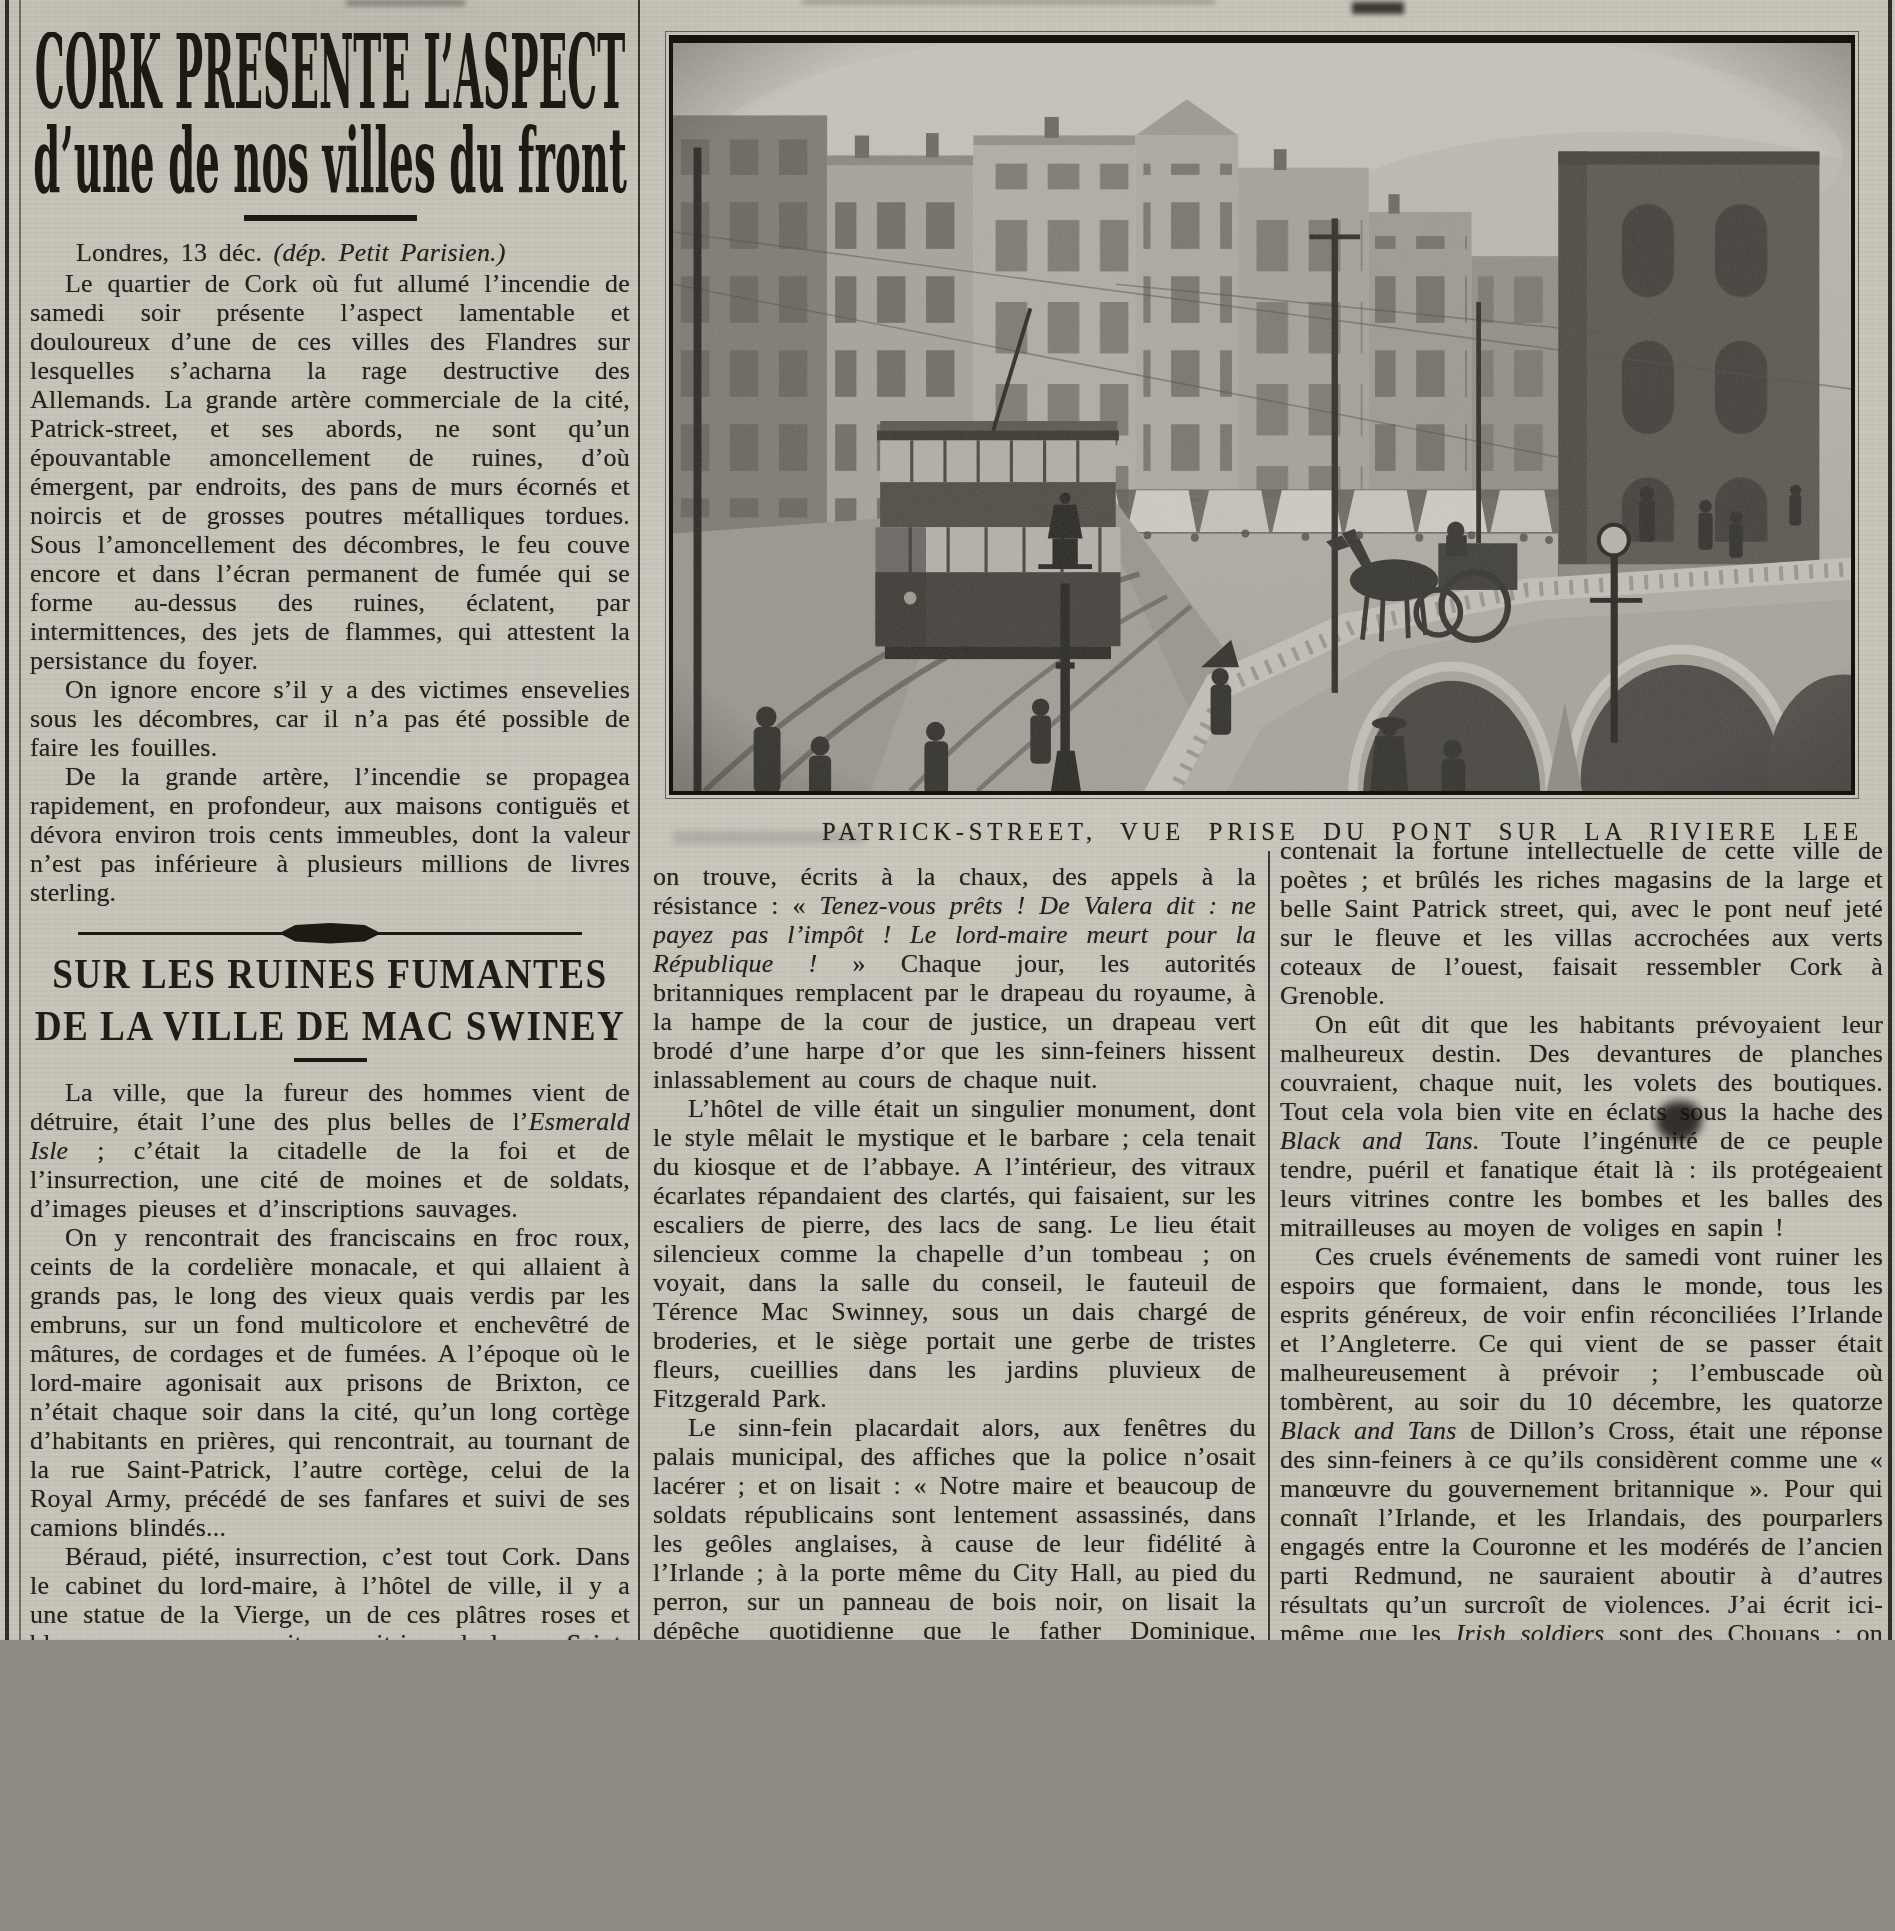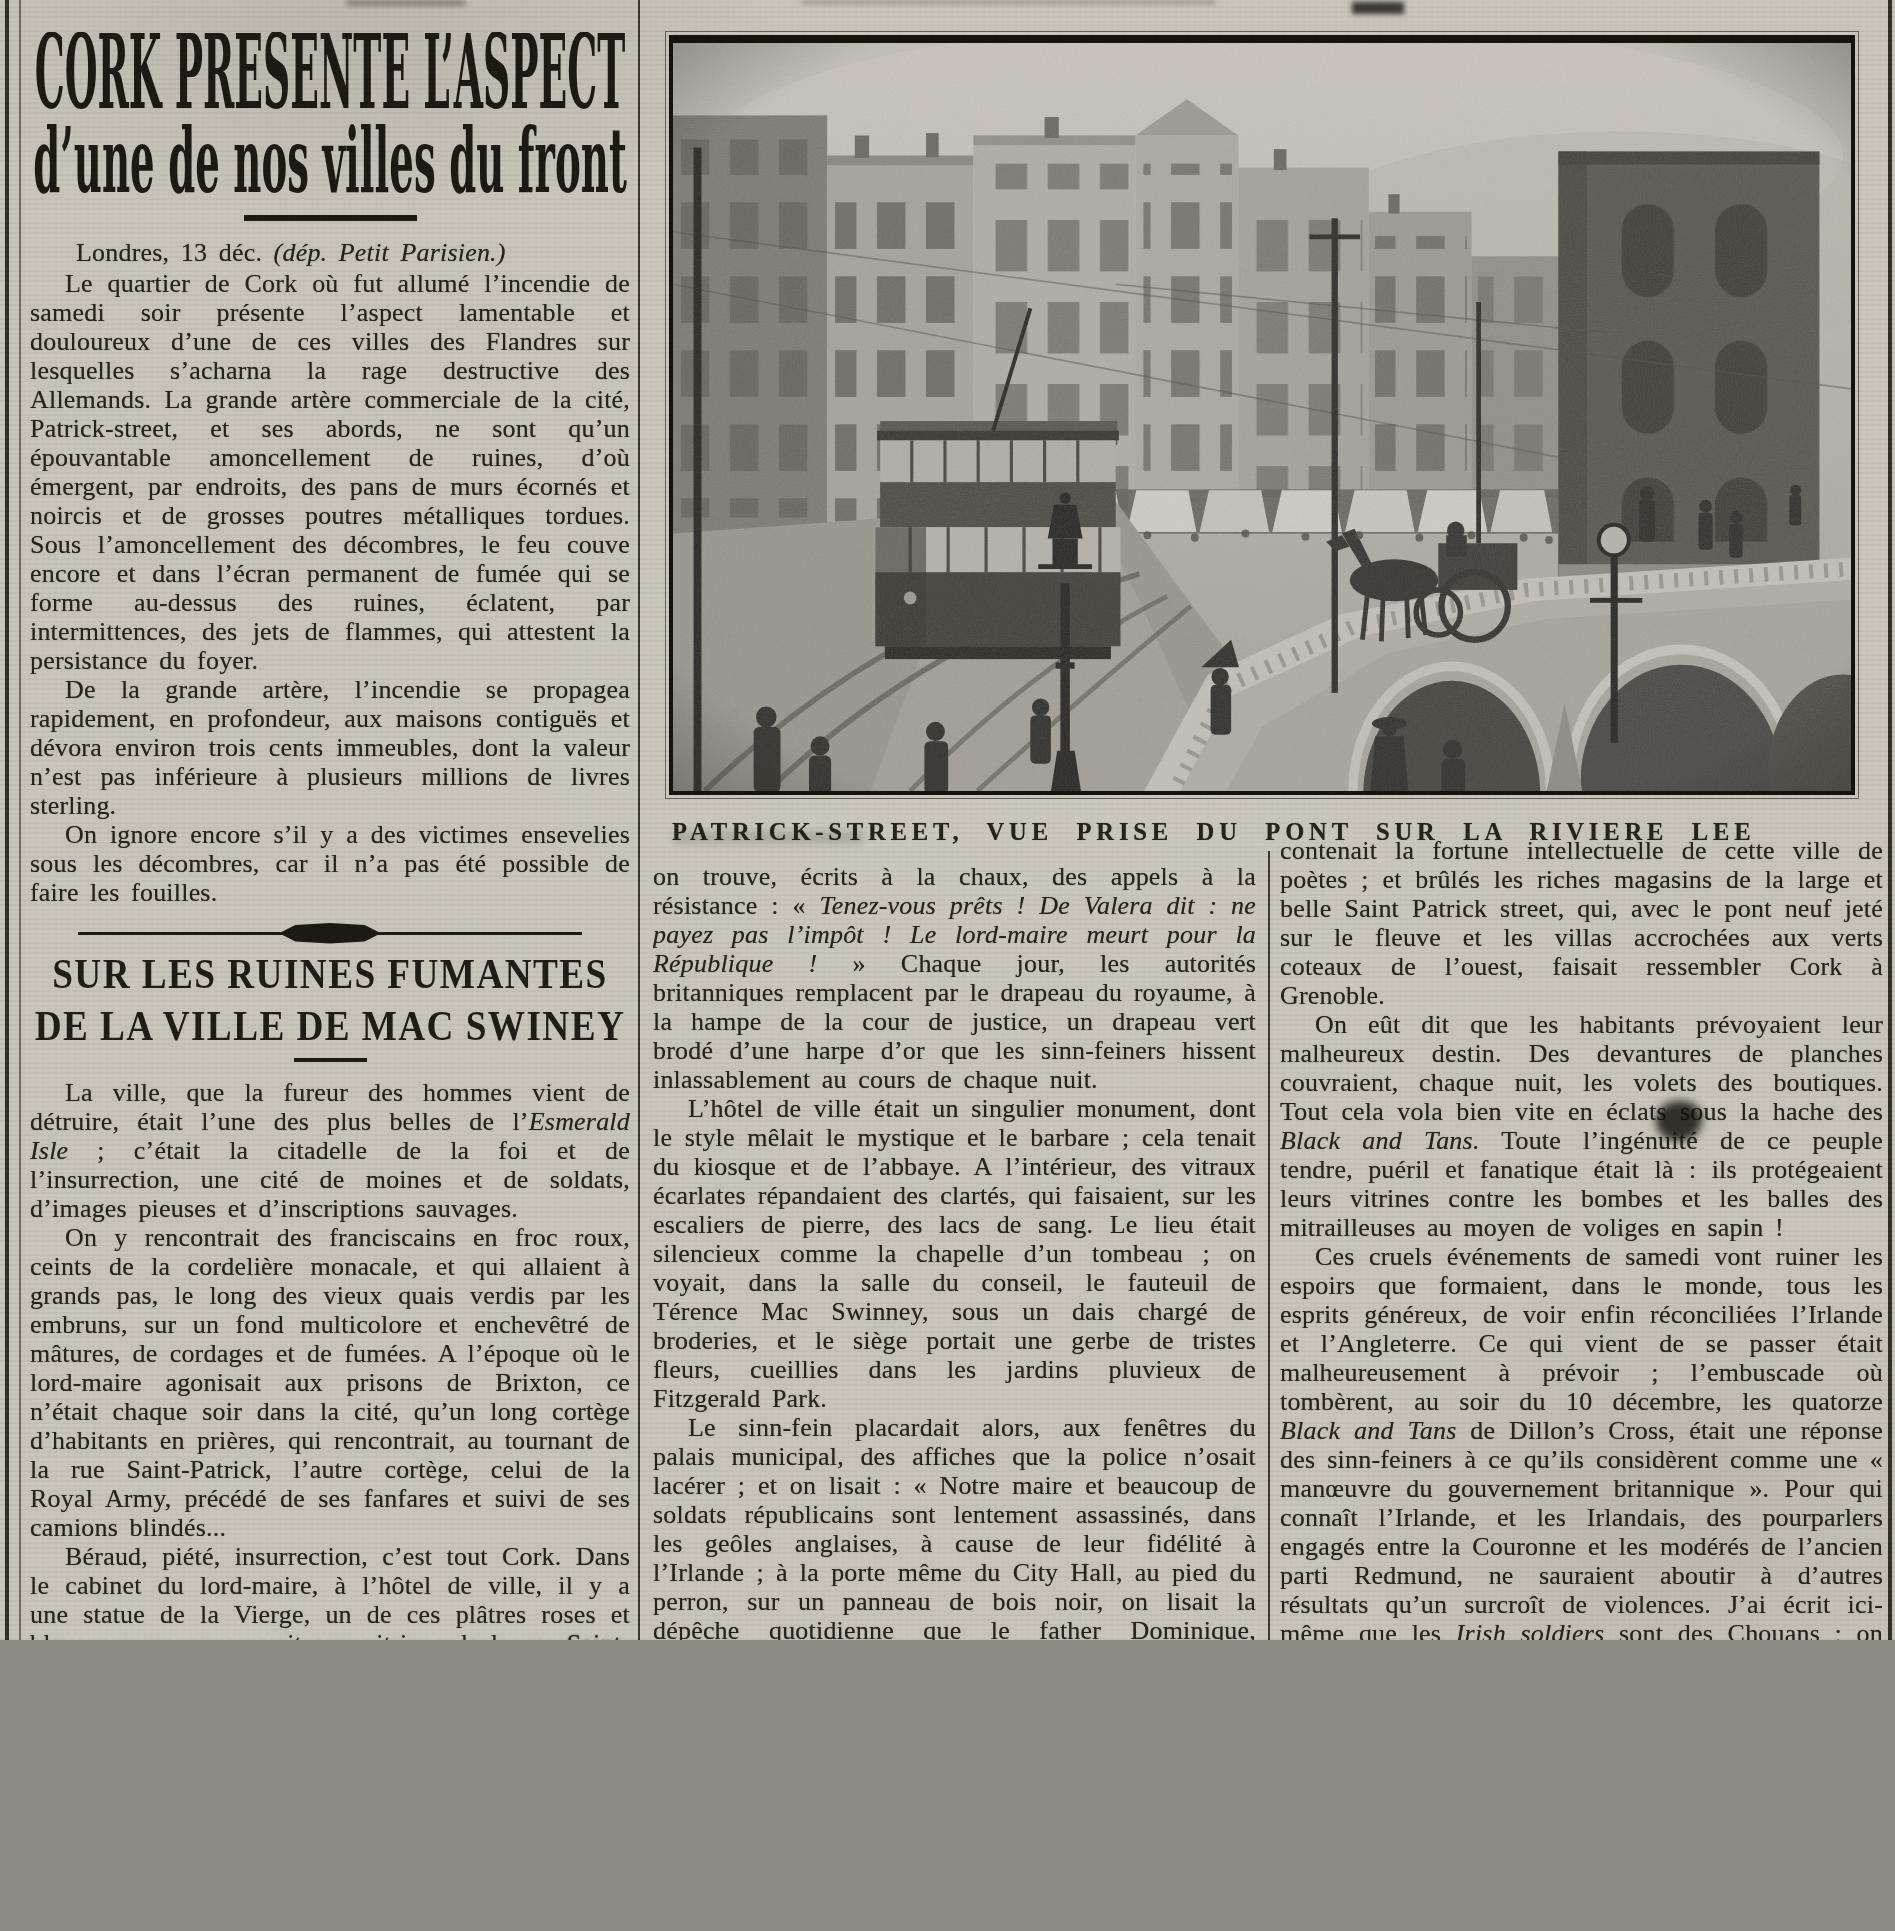--- a/index.html
+++ b/index.html
@@ -46,22 +46,22 @@
   .it{font-style:italic;}
   .bd{font-weight:400;}
   .un{border-bottom:3.2px solid rgba(28,24,18,.72);padding-bottom:11px;box-decoration-break:clone;-webkit-box-decoration-break:clone;}
   .bd.un{text-shadow:0 0 1.6px rgba(25,20,15,.8);}
 
   figure.photo{position:absolute;left:669px;top:35px;width:1178px;height:748px;margin:0;
     border:4.8px solid #16130e;border-top-width:8.7px;outline:1.6px solid rgba(22,19,14,.55);outline-offset:3.2px;
     background:#b9b5ac;}
   figure.photo svg{width:100%;height:100%;display:block;filter:blur(0.5px) contrast(.93) brightness(1.01);}
 
-  .caption{position:absolute;left:672px;top:818px;width:1191px;text-align:left;
-    font-weight:700;font-size:24.6px;letter-spacing:4.8px;word-spacing:12.7px;color:#26221c;
+  .caption{position:absolute;left:672px;top:818px;width:1191px;text-align:right;
+    font-weight:400;font-size:24.6px;letter-spacing:4.8px;word-spacing:12.7px;color:#26221c;
     text-shadow:0 0 0.8px rgba(30,26,20,.5);}
 
   .smudge{position:absolute;background:#1a1712;filter:blur(2.4px);}
   #sm1{left:1352px;top:1.6px;width:52px;height:12px;opacity:.8;}
   #sm2{left:346px;top:0;width:119px;height:6.4px;opacity:.35;}
   #sm3{left:802px;top:0;width:413px;height:4px;opacity:.28;}
   #sm4{left:673px;top:831px;width:191px;height:12.7px;opacity:.14;filter:blur(3.2px);}
   #sm5{left:48px;top:1917px;width:508px;height:7.1px;opacity:.18;filter:blur(3.2px);}
   #sm6{left:1294px;top:1920px;width:413px;height:6.4px;opacity:.16;filter:blur(3.2px);}
   .blot{position:absolute;left:1656px;top:1101px;width:46px;height:40px;background:#12100c;
@@ -80,22 +80,22 @@
 
   <section class="col col-left">
     <svg class="headline" viewBox="0 0 756 218" aria-hidden="true">
       <text x="378" y="96" text-anchor="middle" font-size="130" textLength="744" lengthAdjust="spacingAndGlyphs">CORK PRÉSENTE L’ASPECT</text>
       <text x="378" y="202" text-anchor="middle" font-size="112" textLength="748" lengthAdjust="spacingAndGlyphs">d’une de nos villes du front</text>
     </svg>
     <div class="hline"></div>
 
     <p class="body dateline"><span class="bd">Londres, 13 déc. </span><span class="it bd">(dép. Petit Parisien.)</span></p>
     <p class="body"><span>Le quartier de Cork où fut allumé l’incendie de samedi soir présente l’aspect lamentable et douloureux d’une de ces villes des Flandres sur lesquelles s’acharna la rage destructive des Allemands. La grande artère commerciale de la cité, Patrick-street, et ses abords, ne sont qu’un épouvantable amoncellement de ruines, d’où émergent, par endroits, des pans de murs écornés et noircis et de grosses poutres métalliques tordues. Sous l’amoncellement des décombres, le feu couve encore et dans l’écran permanent de fumée qui se forme au-dessus des ruines, éclatent, par intermittences, des jets de flammes, qui attestent la persistance du foyer.</span></p>
+    <p class="body"><span>On ignore encore s’il y a des victimes ensevelies sous les décombres, car il n’a pas été possible de faire les fouilles.</span></p>
     <p class="body"><span>De la grande artère, l’incendie se propagea rapidement, en profondeur, aux maisons contiguës et dévora environ trois cents immeubles, dont la valeur n’est pas inférieure à plusieurs millions de livres sterling.</span></p>
-    <p class="body"><span>On ignore encore s’il y a des victimes ensevelies sous les décombres, car il n’a pas été possible de faire les fouilles.</span></p>
 
     <div class="divider">
       <i class="diamond"></i>
     </div>
     <svg class="subhead" viewBox="0 0 756 128" aria-hidden="true">
       <text x="378" y="50" text-anchor="middle" font-size="52" textLength="700" lengthAdjust="spacingAndGlyphs">SUR LES RUINES FUMANTES</text>
       <text x="378" y="116" text-anchor="middle" font-size="52" textLength="744" lengthAdjust="spacingAndGlyphs">DE LA VILLE DE MAC SWINEY</text>
     </svg>
     <div class="sline"></div>
 

